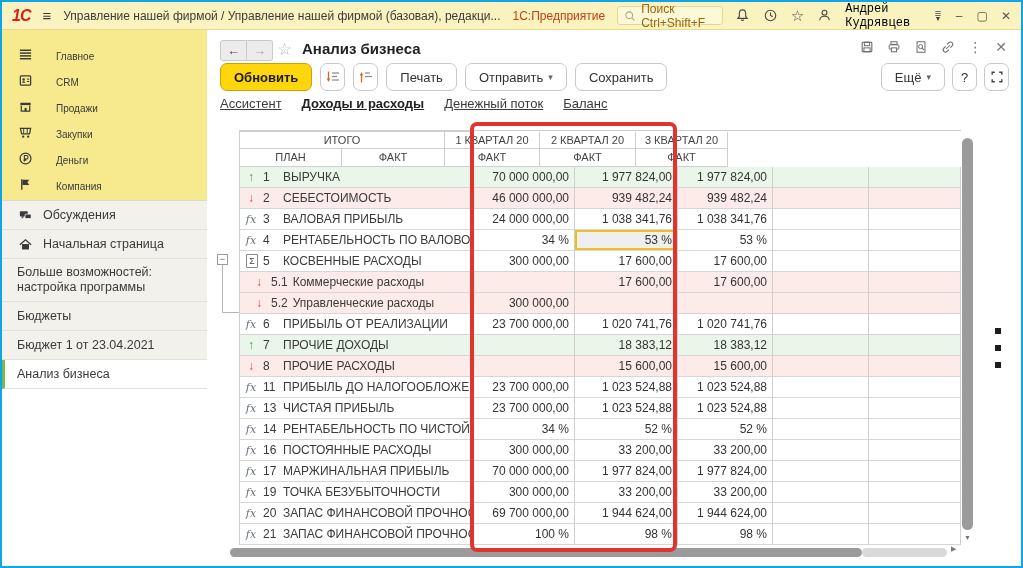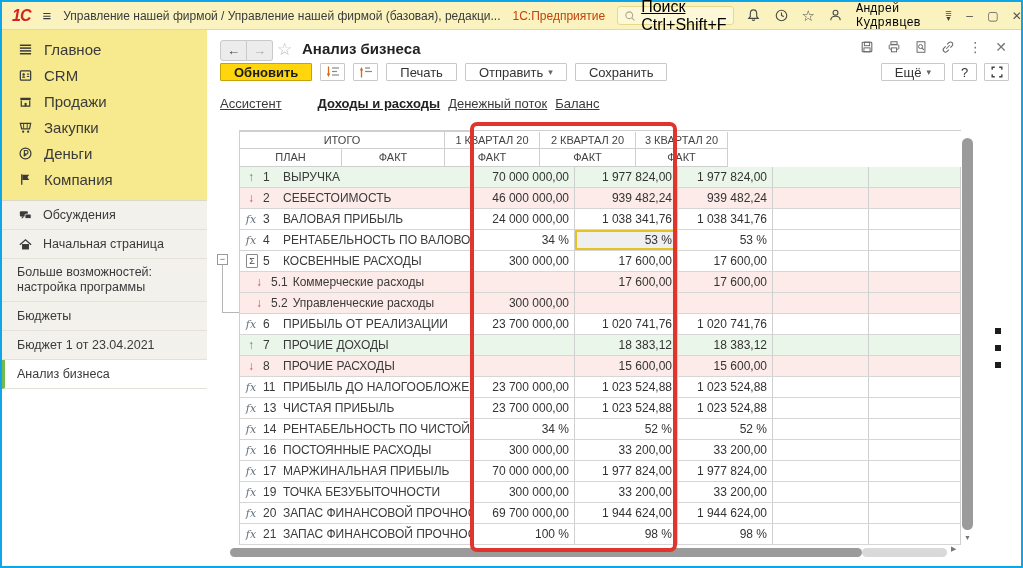--- a/index.html
+++ b/index.html
@@ -5,55 +5,55 @@
   html,body{margin:0;padding:0;}
   body{width:1023px;height:568px;font-family:"Liberation Sans",sans-serif;background:#fff;position:relative;overflow:hidden;}
   #app{position:absolute;inset:0;border:2px solid #0ea5e9;box-sizing:border-box;background:#fff;}
 
   
   .topbar{position:absolute;top:0;left:0;right:0;height:28px;background:#fbf3bf;border-bottom:1px solid #e7da8e;display:flex;align-items:center;padding:0 10px;gap:12px;box-sizing:border-box;}
   .logo{font-weight:800;font-size:16px;color:#d6231f;letter-spacing:-1px;font-style:italic;}
   .tb-menu{color:#3a3a3a;font-size:15px;line-height:1;}
   .tb-title{font-size:12px;color:#3a3a3a;white-space:nowrap;}
   .tb-app{font-size:12px;color:#c2410c;white-space:nowrap;}
-  .search{width:190px;height:17px;background:#fdf8d8;border:1px solid #e6d98f;border-radius:3px;display:flex;align-items:center;gap:5px;padding:0 6px;color:#000000;font-size:16px;text-decoration:underline;}
+  .search{width:190px;height:17px;background:#fdf8d8;border:1px solid #e6d98f;border-radius:3px;display:flex;align-items:center;gap:5px;padding:0 6px;color:#a16207;font-size:12px;}
   .tb-right{margin-left:auto;display:flex;align-items:center;gap:13px;}
   .tb-ic{color:#4a4a4a;display:flex;align-items:center;}
   .tb-user{font-size:12px;color:#000000;font-family:Liberation Mono, monospace;}
   .winbtn{font-size:12px;color:#555;width:14px;text-align:center;}
   .svcmenu{display:flex;flex-direction:column;align-items:center;line-height:5px;font-size:11px;color:#444;}
 
   
   .sidebar{position:absolute;top:28px;left:0;width:205px;bottom:0;box-sizing:border-box;}
   .side-yellow{background:#f7e98e;padding:6px 0 8px 0;}
-  .side-item{height:26px;display:flex;align-items:center;gap:11px;padding-left:15px;font-size:15px;color:#3a3a3a;cursor:default;}
+  .side-item{height:26px;display:flex;align-items:flex-end;gap:23px;padding-left:15px;font-size:10px;color:#3a3a3a;cursor:default;}
   .side-ic{width:16px;display:flex;justify-content:center;}
   .side-lower{background:#f2f1ec;border-top:1px solid #ddd9c8;}
   .side-row{min-height:16px;padding:6px 10px 6px 15px;border-bottom:1px solid #e3e1d8;font-size:12.5px;color:#3a3a3a;display:flex;gap:10px;align-items:center;line-height:15px;}
   .side-row.active{background:#fff;border-left:3px solid #76b94e;padding-left:12px;}
 
   
   .content{position:absolute;top:28px;left:205px;right:0;bottom:0;background:#fff;}
   .navbtns{position:absolute;left:13px;top:10px;display:flex;}
   .navbtn{width:25px;height:19px;background:#ececec;border:1px solid #c9c9c9;display:flex;align-items:center;justify-content:center;font-size:13px;}
   .navbtn.back{border-radius:3px 0 0 3px;color:#444;}
   .navbtn.fwd{border-radius:0 3px 3px 0;border-left:none;color:#aaa;}
   .fav-star{position:absolute;left:70px;top:9px;font-size:17px;color:#b9b9b9;}
   .page-title{position:absolute;left:95px;top:10px;font-size:15px;font-weight:700;color:#222;}
   .hdr-icons{position:absolute;top:10px;right:14px;display:flex;gap:13px;align-items:center;color:#555;}
   .hdr-icons .tx{font-size:14px;color:#777;line-height:1;}
   .toolbar{position:absolute;left:13px;top:33px;display:flex;gap:8px;align-items:center;}
-  .btn{height:18px;box-sizing:border-box;border:1px solid #c9c9c9;border-radius:1px;background:#fff;color:#333;font-size:13px;padding:0 13px;display:flex;align-items:center;gap:5px;}
+  .btn{height:28px;box-sizing:border-box;border:1px solid #c9c9c9;border-radius:7px;background:#fff;color:#333;font-size:13px;padding:0 13px;display:flex;align-items:center;gap:5px;}
   .btn.primary{background:#ffd60c;border-color:#c7a30b;font-weight:700;color:#1a1a1a;}
   .iconbtn{width:25px;padding:0;justify-content:center;}
   .toolbar-right{position:absolute;top:33px;right:12px;display:flex;gap:7px;align-items:center;}
   .caret{font-size:9px;color:#666;}
-  .tabs{position:absolute;left:13px;top:66px;display:flex;gap:8px;}
+  .tabs{position:absolute;left:13px;top:66px;display:flex;gap:20px;}
   .tab{font-size:13px;color:#3a3a3a;text-decoration:underline;cursor:pointer;}
-  .tab.active{font-weight:700;color:#222;margin-left:28px;}
+  .tab.active{font-weight:700;color:#222;}
 
   
   .tbl{position:absolute;left:32px;top:100px;width:721px;border-left:1px solid #cfcfcf;border-top:1px solid #cfcfcf;box-sizing:content-box;background:#fff;font-size:12px;}
   .thead{display:flex;flex-direction:column;}
   .thead-left{width:233px;box-sizing:border-box;border-right:1px solid #cfcfcf;border-bottom:1px solid #cfcfcf;}
   .thead-right{width:488px;}
   .hgrow{display:grid;grid-template-columns:205px 95px 96px 92px;height:17px;}
   .hsrow{display:grid;grid-template-columns:102px 103px 95px 96px 92px;height:18px;}
   .hc{box-sizing:border-box;border-right:1px solid #cfcfcf;border-bottom:1px solid #cfcfcf;text-align:center;font-size:11px;color:#444;line-height:17px;white-space:nowrap;overflow:hidden;}
   .trow{display:grid;grid-template-columns:233px 102px 103px 95px 96px 92px;height:21px;}

